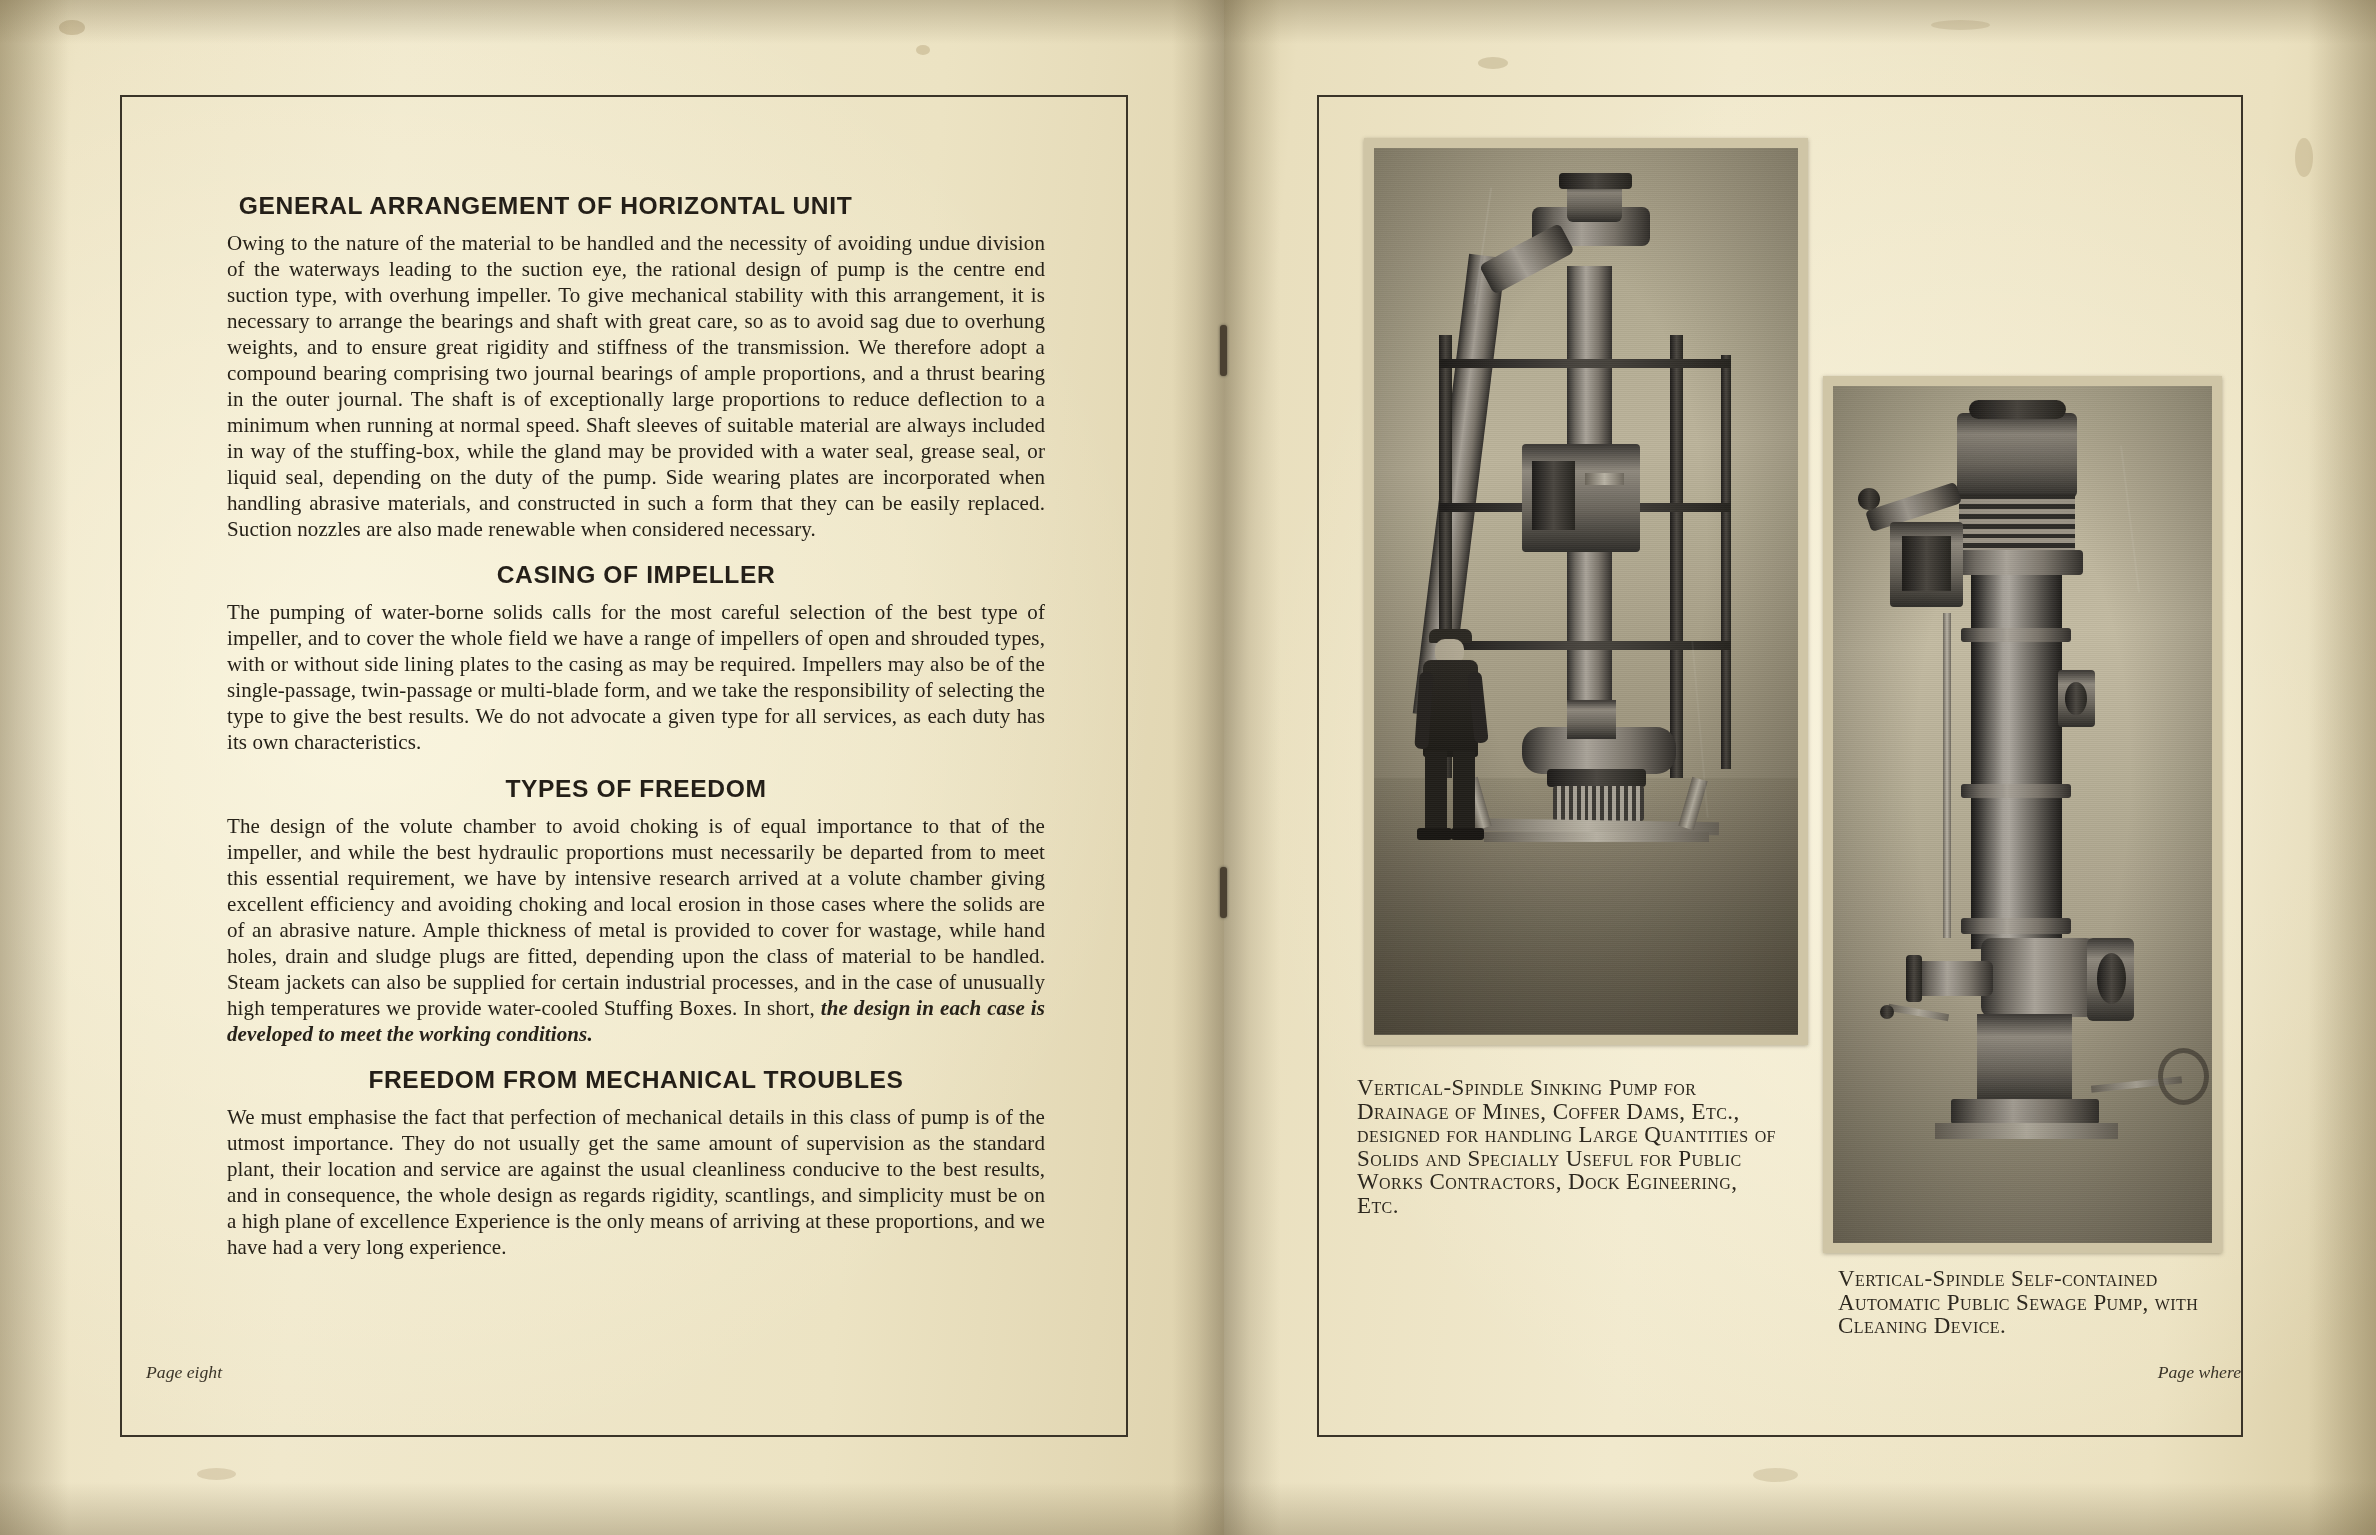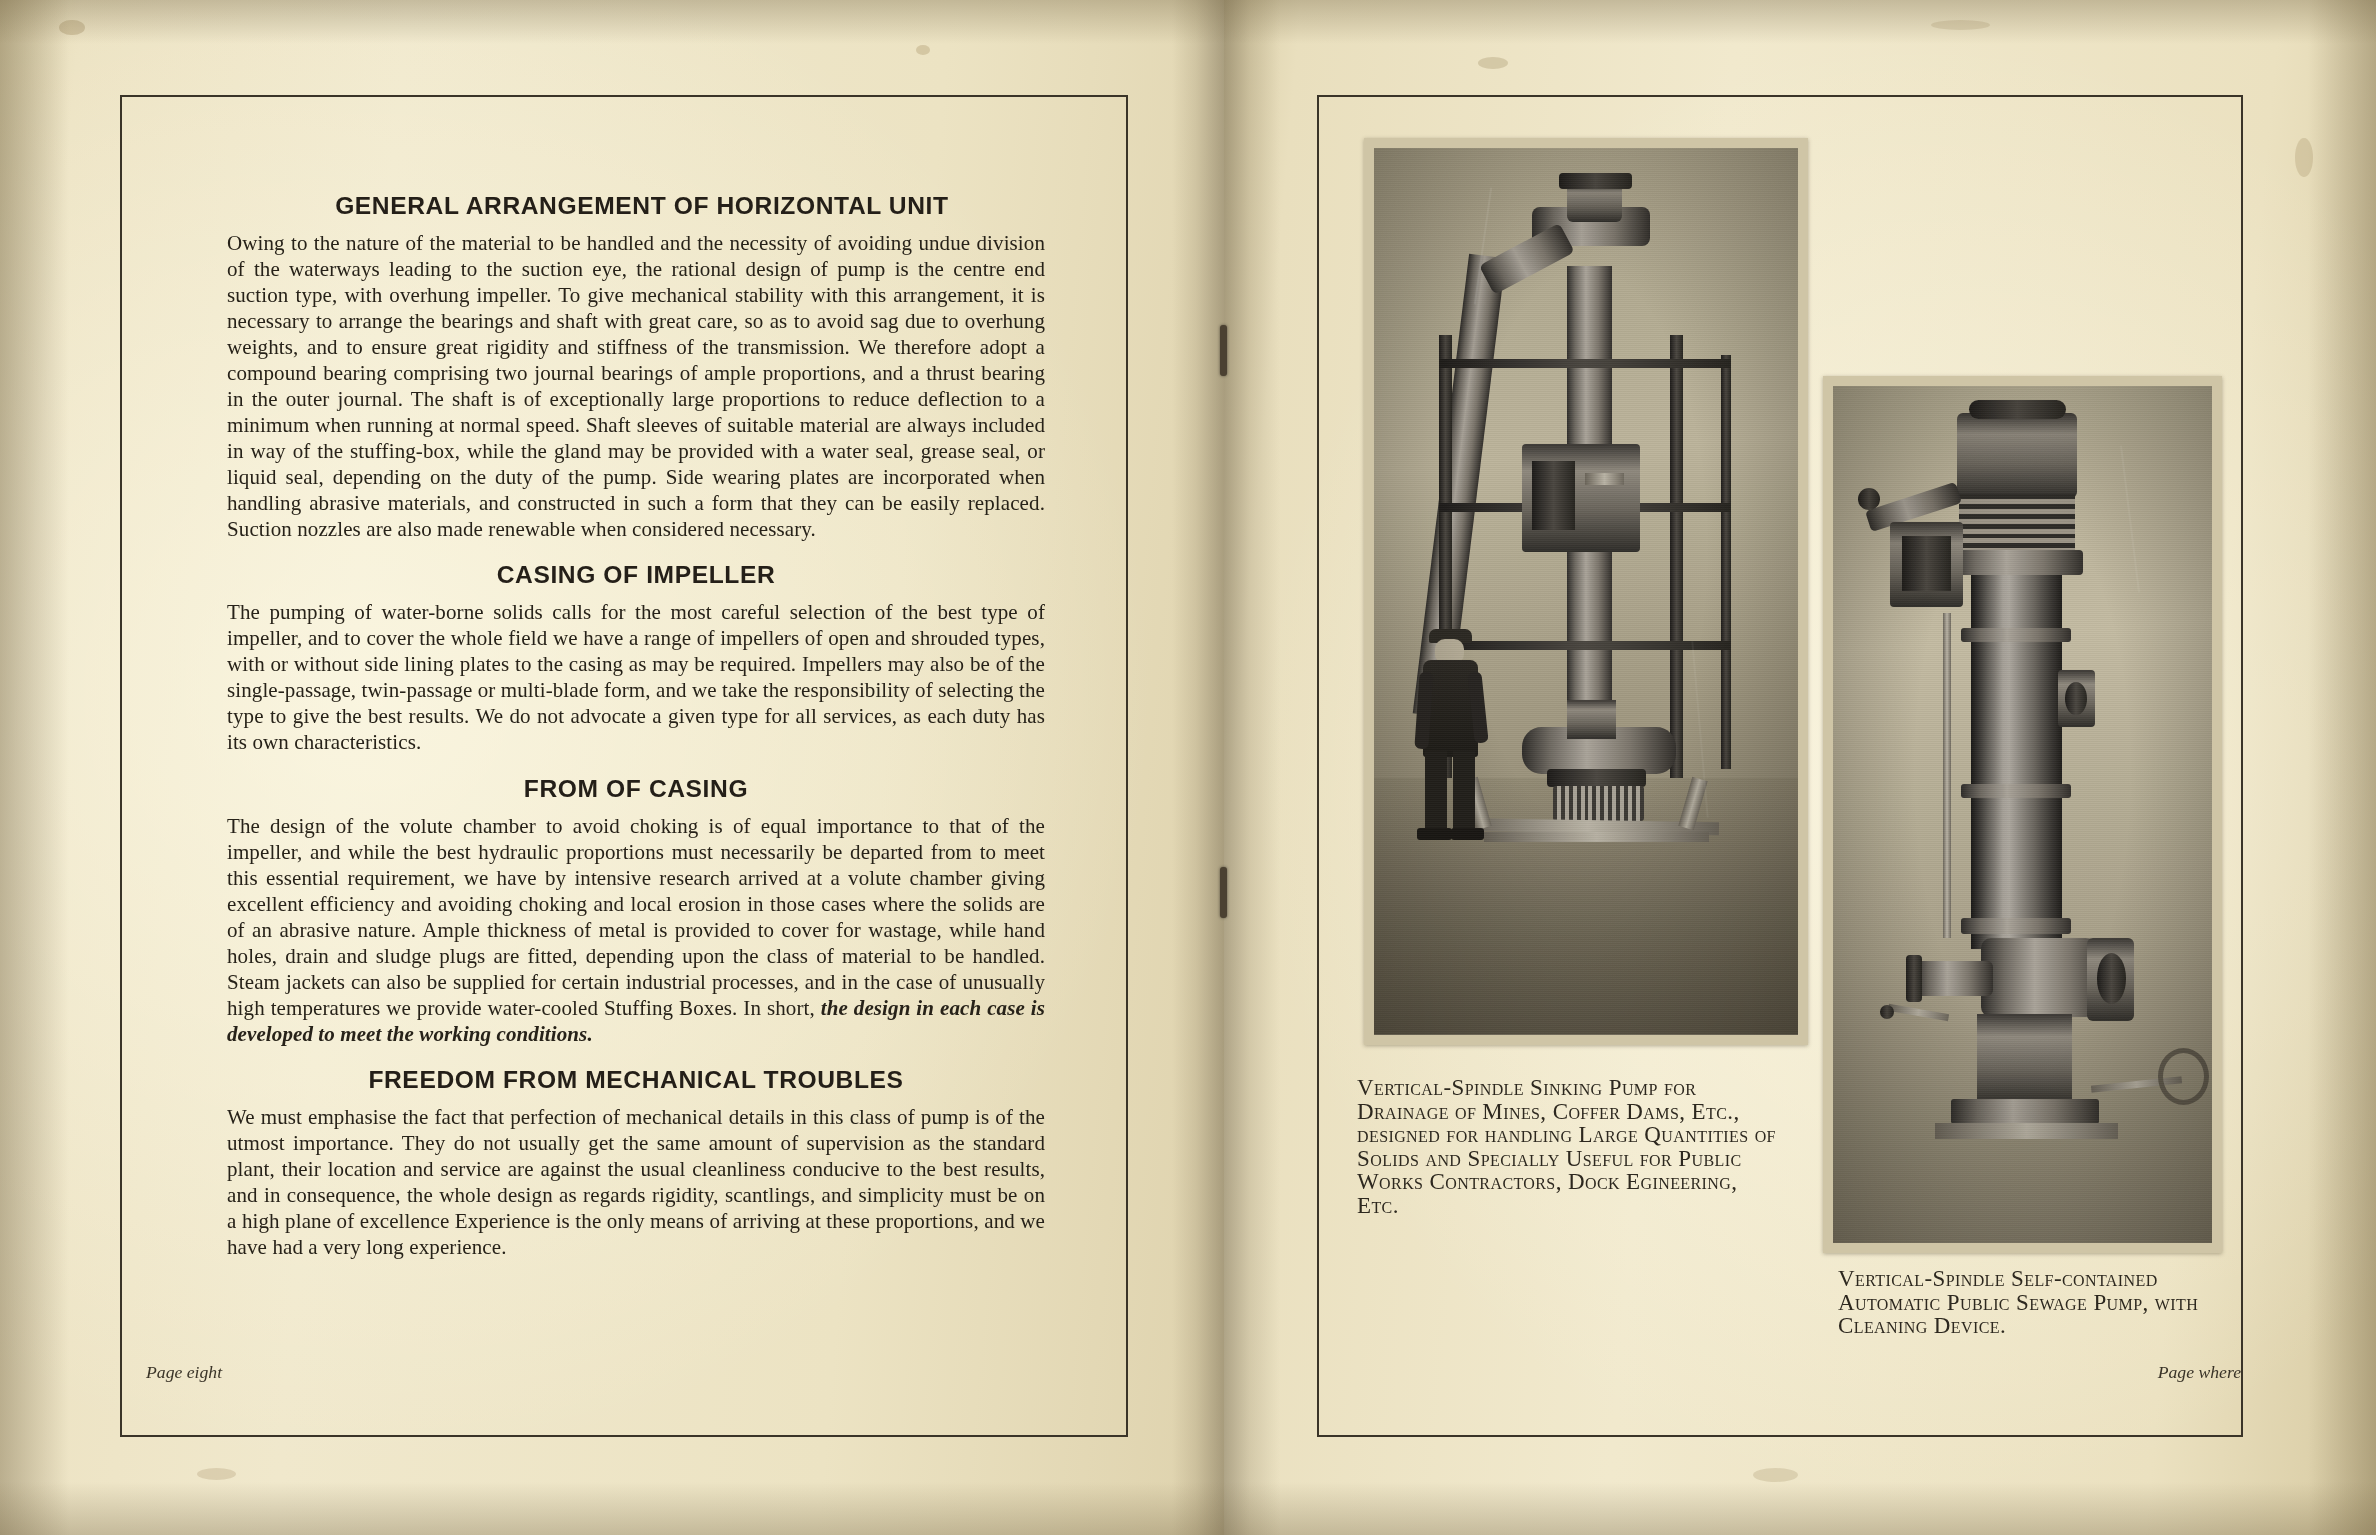--- a/index.html
+++ b/index.html
@@ -105,21 +105,21 @@
   }
   h2.sec {
     font-family: "Liberation Sans", sans-serif;
     font-weight: bold;
     font-size: 24.6px;
     letter-spacing: 0.6px;
     text-align: center;
     color: #241f18;
     margin: 0 0 9.9px 0;
   }
-  h2.sec.first { text-align: center; margin-left: 11.8px; }
+  h2.sec.first { text-align: left; margin-left: 11.8px; }
   p.body {
     font-family: "Liberation Serif", serif;
     font-size: 21px;
     line-height: 26px;
     text-align: justify;
     color: #272219;
     margin: 0 0 19.7px 0;
     letter-spacing: 0.1px;
   }
   p.body b { font-weight: bold; font-style: italic; }
@@ -219,21 +219,21 @@
           <h2 class="sec first">GENERAL ARRANGEMENT OF HORIZONTAL UNIT</h2>
           <p class="body">Owing to the nature of the material to be handled and the necessity of avoiding undue division of the waterways leading to the suction eye, the rational design of pump is the centre end suction type, with overhung impeller.   To give mechanical stability with this arrangement, it is necessary to arrange the bearings and shaft with great care, so as to avoid sag due to overhung weights, and to ensure great rigidity and stiffness of the transmission.   We therefore adopt a compound bearing comprising two journal bearings of ample proportions, and a thrust bearing in the outer journal.   The shaft is of exceptionally large proportions to reduce deflection to a minimum when running at normal speed.   Shaft sleeves of suitable material are always included in way of the stuffing-box, while the gland may be provided with a water seal, grease seal, or liquid seal, depending on the duty of the pump.  Side wearing plates are incorporated when handling abrasive materials, and constructed in such a form that they can be easily replaced.   Suction nozzles are also made renewable when considered necessary.</p>
         </div>
 
         <div class="blk">
           <h2 class="sec">CASING OF IMPELLER</h2>
           <p class="body">The pumping of water-borne solids calls for the most careful selection of the best type of impeller, and to cover the whole field we have a range of impellers of open and shrouded types, with or without side lining plates to the casing as may be required.   Impellers may also be of the single-passage, twin-passage or multi-blade form, and we take the responsibility of selecting the type to give the best results.   We do not advocate a given type for all services, as each duty has its own characteristics.</p>
         </div>
 
         <div class="blk">
-          <h2 class="sec">FROM OF CASING</h2>
+          <h2 class="sec">TYPES OF FREEDOM</h2>
           <p class="body"><span>The design of the volute chamber to avoid choking is of equal importance to that of the impeller, and while the best hydraulic proportions must necessarily be departed from to meet this essential requirement, we have by intensive research arrived at a volute chamber giving excellent efficiency and avoiding choking and local erosion in those cases where the solids are of an abrasive nature.   Ample thickness of metal is provided to cover for wastage, while hand holes, drain and sludge plugs are fitted, depending upon the class of material to be handled. Steam jackets can also be supplied for certain industrial processes, and in the case of unusually high temperatures we provide water-cooled Stuffing Boxes. In short, </span><b>the design in each case is developed to meet the working conditions.</b></p>
         </div>
 
         <div class="blk">
           <h2 class="sec">FREEDOM FROM MECHANICAL TROUBLES</h2>
           <p class="body">We must emphasise the fact that perfection of mechanical details in this class of pump is of the utmost importance.   They do not usually get the same amount of supervision as the standard plant, their location and service are against the usual cleanliness conducive to the best results, and in consequence, the whole design as regards rigidity, scantlings, and simplicity must be on a high plane of excellence  Experience is the only means of arriving at these proportions, and we have had a very long experience.</p>
         </div>
 
       </div>
     </div>

